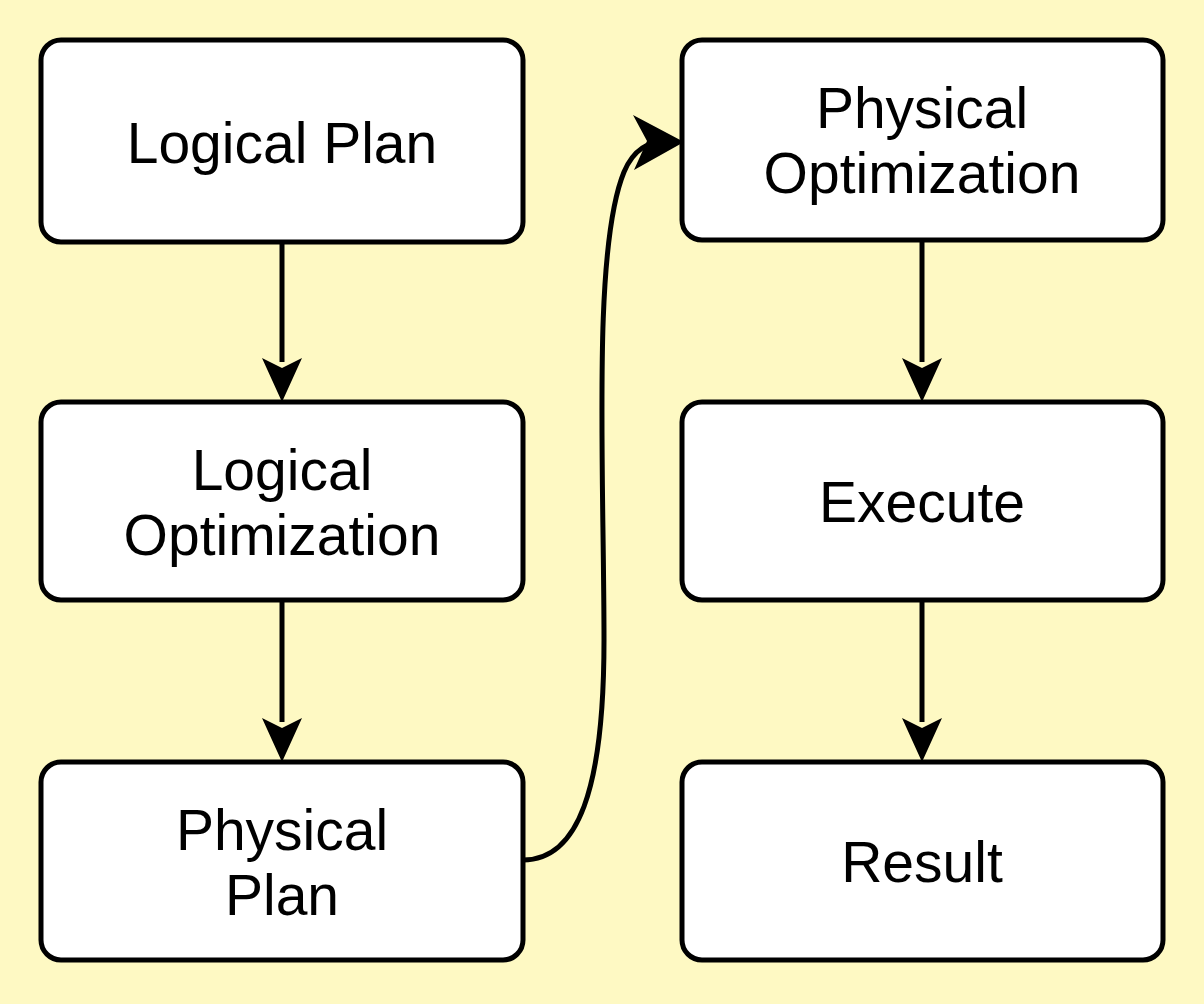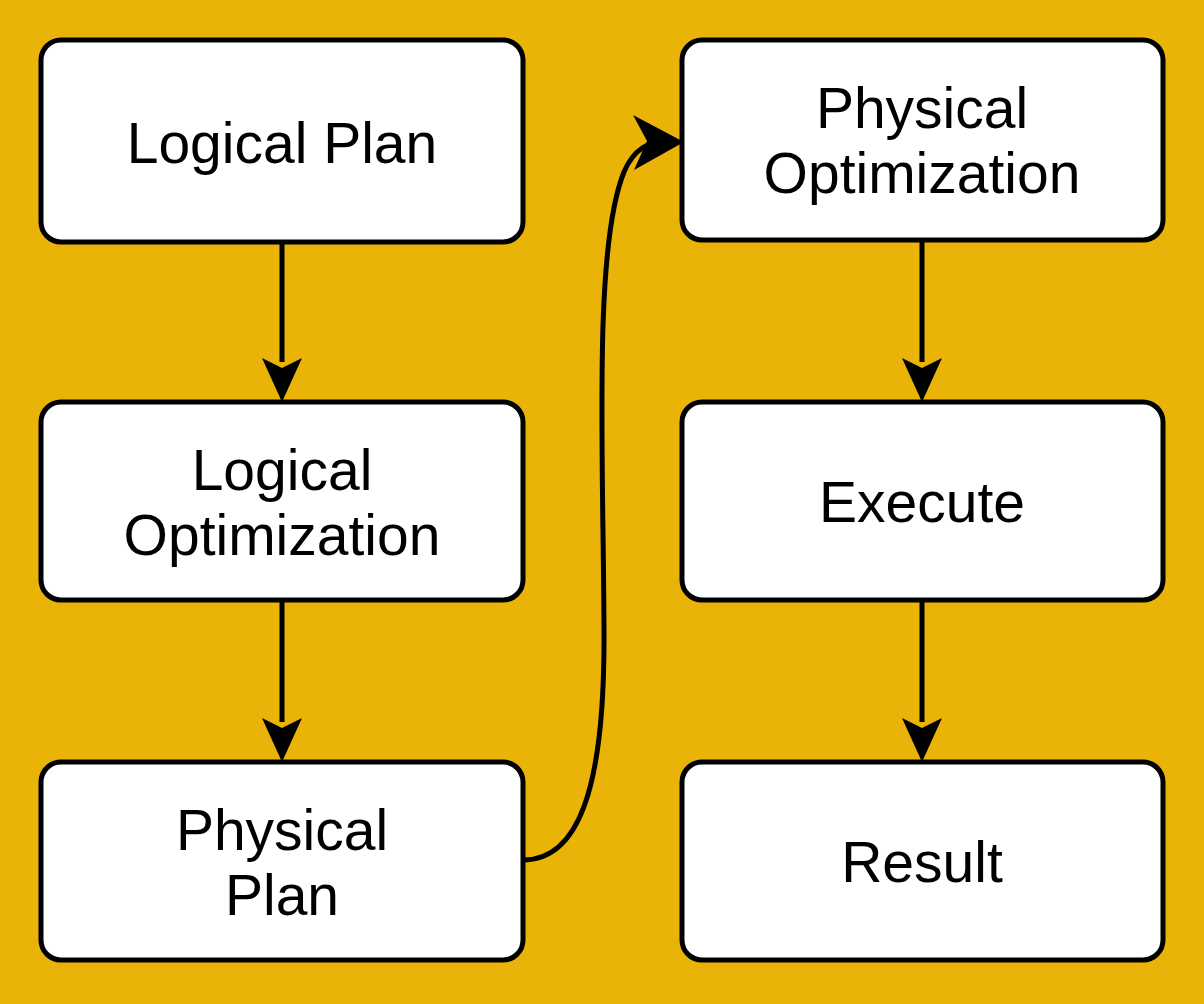--- a/index.html
+++ b/index.html
@@ -5,21 +5,21 @@
 <style>
   html, body {
     margin: 0;
     padding: 0;
     background: #ffffff;
   }
   #canvas {
     position: relative;
     width: 1204px;
     height: 1004px;
-    background: #eab308;
+    background: #fef9c3;
     overflow: hidden;
     font-family: "Liberation Sans", sans-serif;
   }
   #flow-svg {
     position: absolute;
     top: 0;
     left: 0;
     width: 1204px;
     height: 1004px;
   }

